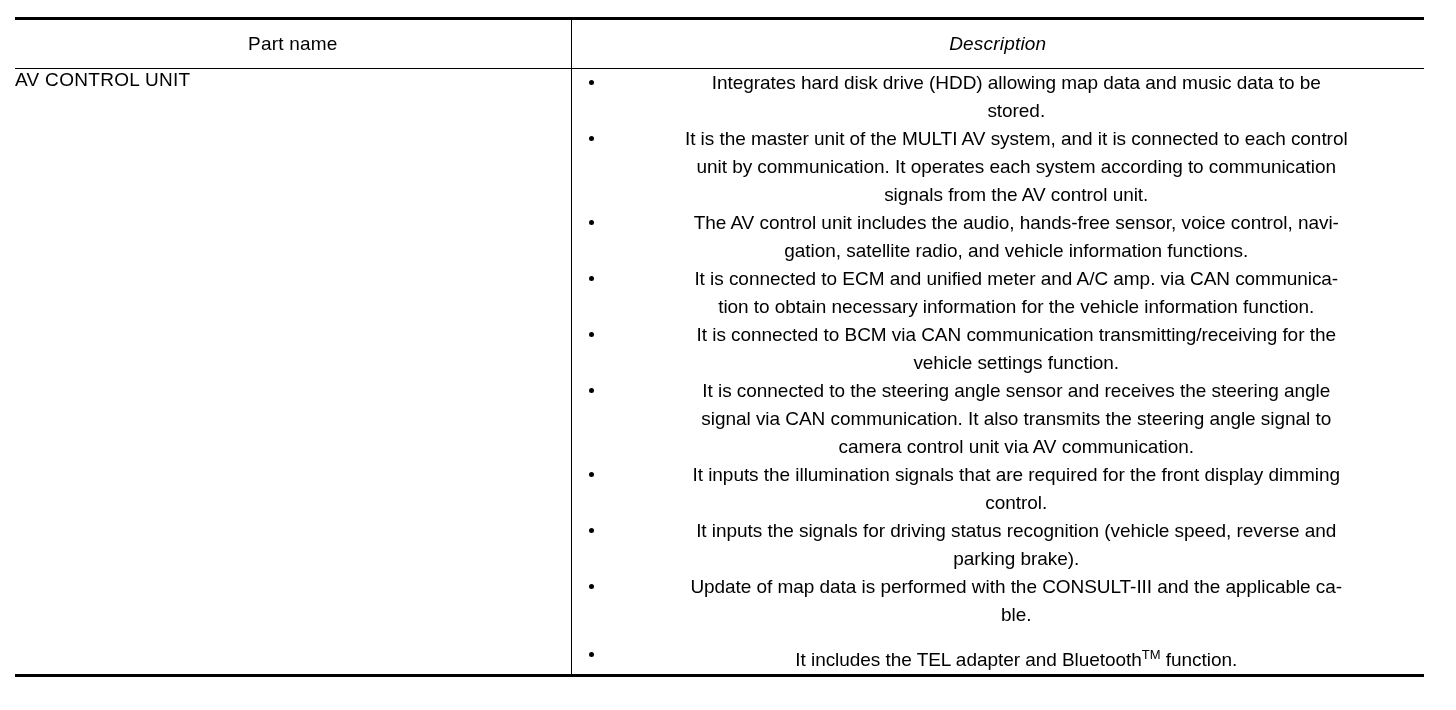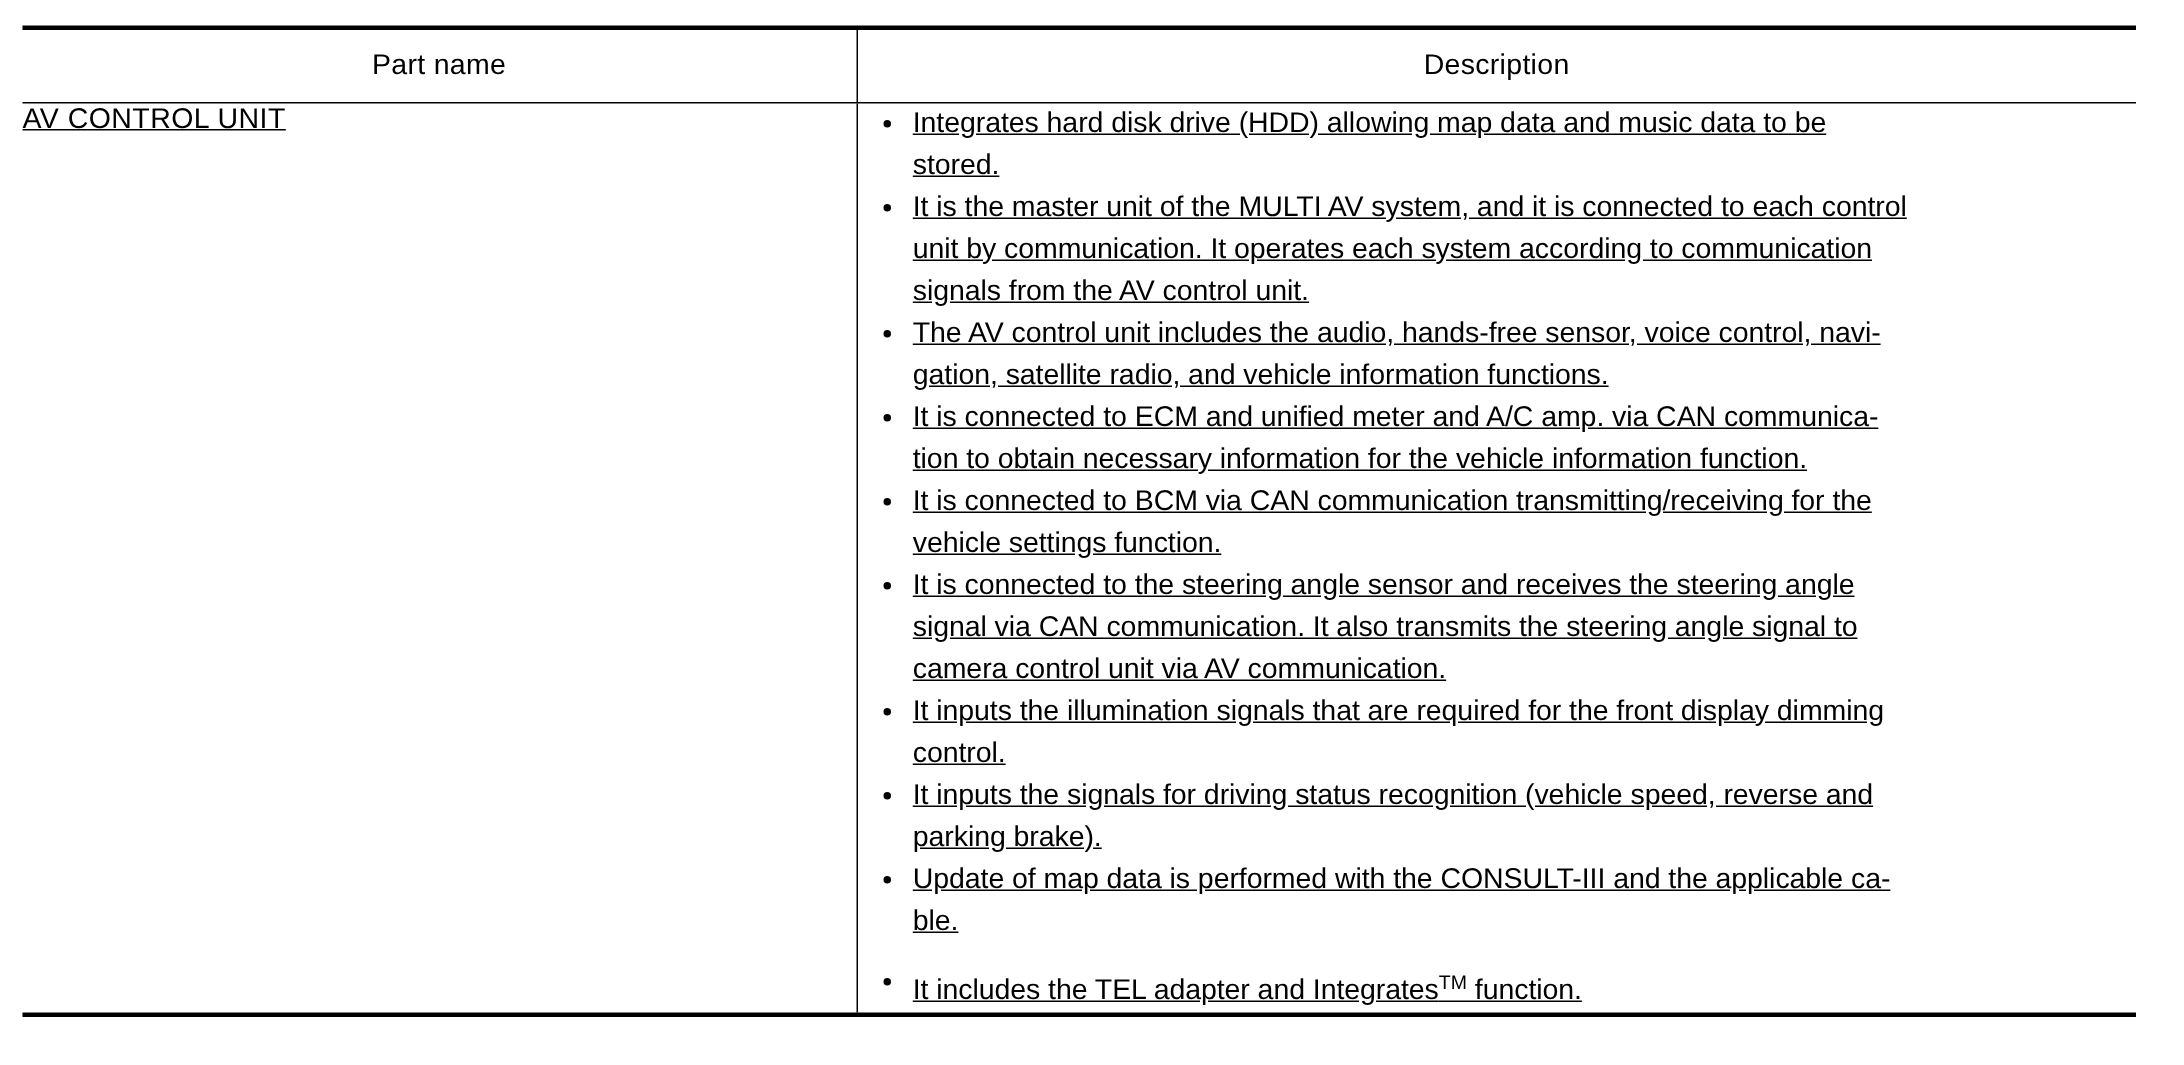--- a/index.html
+++ b/index.html
@@ -46,44 +46,45 @@
     height: 48px;
     text-align: center;
     vertical-align: middle;
     font-size: 19px;
     letter-spacing: 0.2px;
   }
   .hdr-row th.col-part { width: 556px; }
   .hdr-row th.col-desc {
     width: 853px;
     border-left: 1.5px solid #000;
+    font-style: italic;
   }
 
   
   .body-row td {
     border-bottom: 3px solid #000;
-    text-decoration: underline;
   }
   .cell-part {
     vertical-align: middle;
     padding-left: 18px;
     font-size: 19px;
     letter-spacing: 0.3px;
   }
   .cell-desc {
     border-left: 1.5px solid #000;
     padding: 8px 0 10px 0;
     vertical-align: top;
   }
 
   
   ul.bullets {
     list-style: none;
     margin: 0;
     padding: 0;
+    text-align: center;
   }
   ul.bullets li {
     position: relative;
     padding-left: 37px;
     margin: 0;
     font-size: 19px;
     line-height: 28px;
     letter-spacing: -0.05px;
     white-space: pre-line;
   }
@@ -139,20 +140,20 @@
 vehicle settings function.</span></li>
             <li><span class="dot"></span><span>It is connected to the steering angle sensor and receives the steering angle
 signal via CAN communication. It also transmits the steering angle signal to
 camera control unit via AV communication.</span></li>
             <li><span class="dot"></span><span>It inputs the illumination signals that are required for the front display dimming
 control.</span></li>
             <li><span class="dot"></span><span>It inputs the signals for driving status recognition (vehicle speed, reverse and
 parking brake).</span></li>
             <li><span class="dot"></span><span>Update of map data is performed with the CONSULT-III and the applicable ca-
 ble.</span></li>
-            <li class="gap-before"><span class="dot"></span><span>It includes the TEL adapter and Integrates</span><span class="tm">TM</span><span> function.</span></li>
+            <li class="gap-before"><span class="dot"></span><span>It includes the TEL adapter and Bluetooth</span><span class="tm">TM</span><span> function.</span></li>
           </ul>
         </td>
       </tr>
     </tbody>
   </table>
 
 </div>
 
 </body></html>

